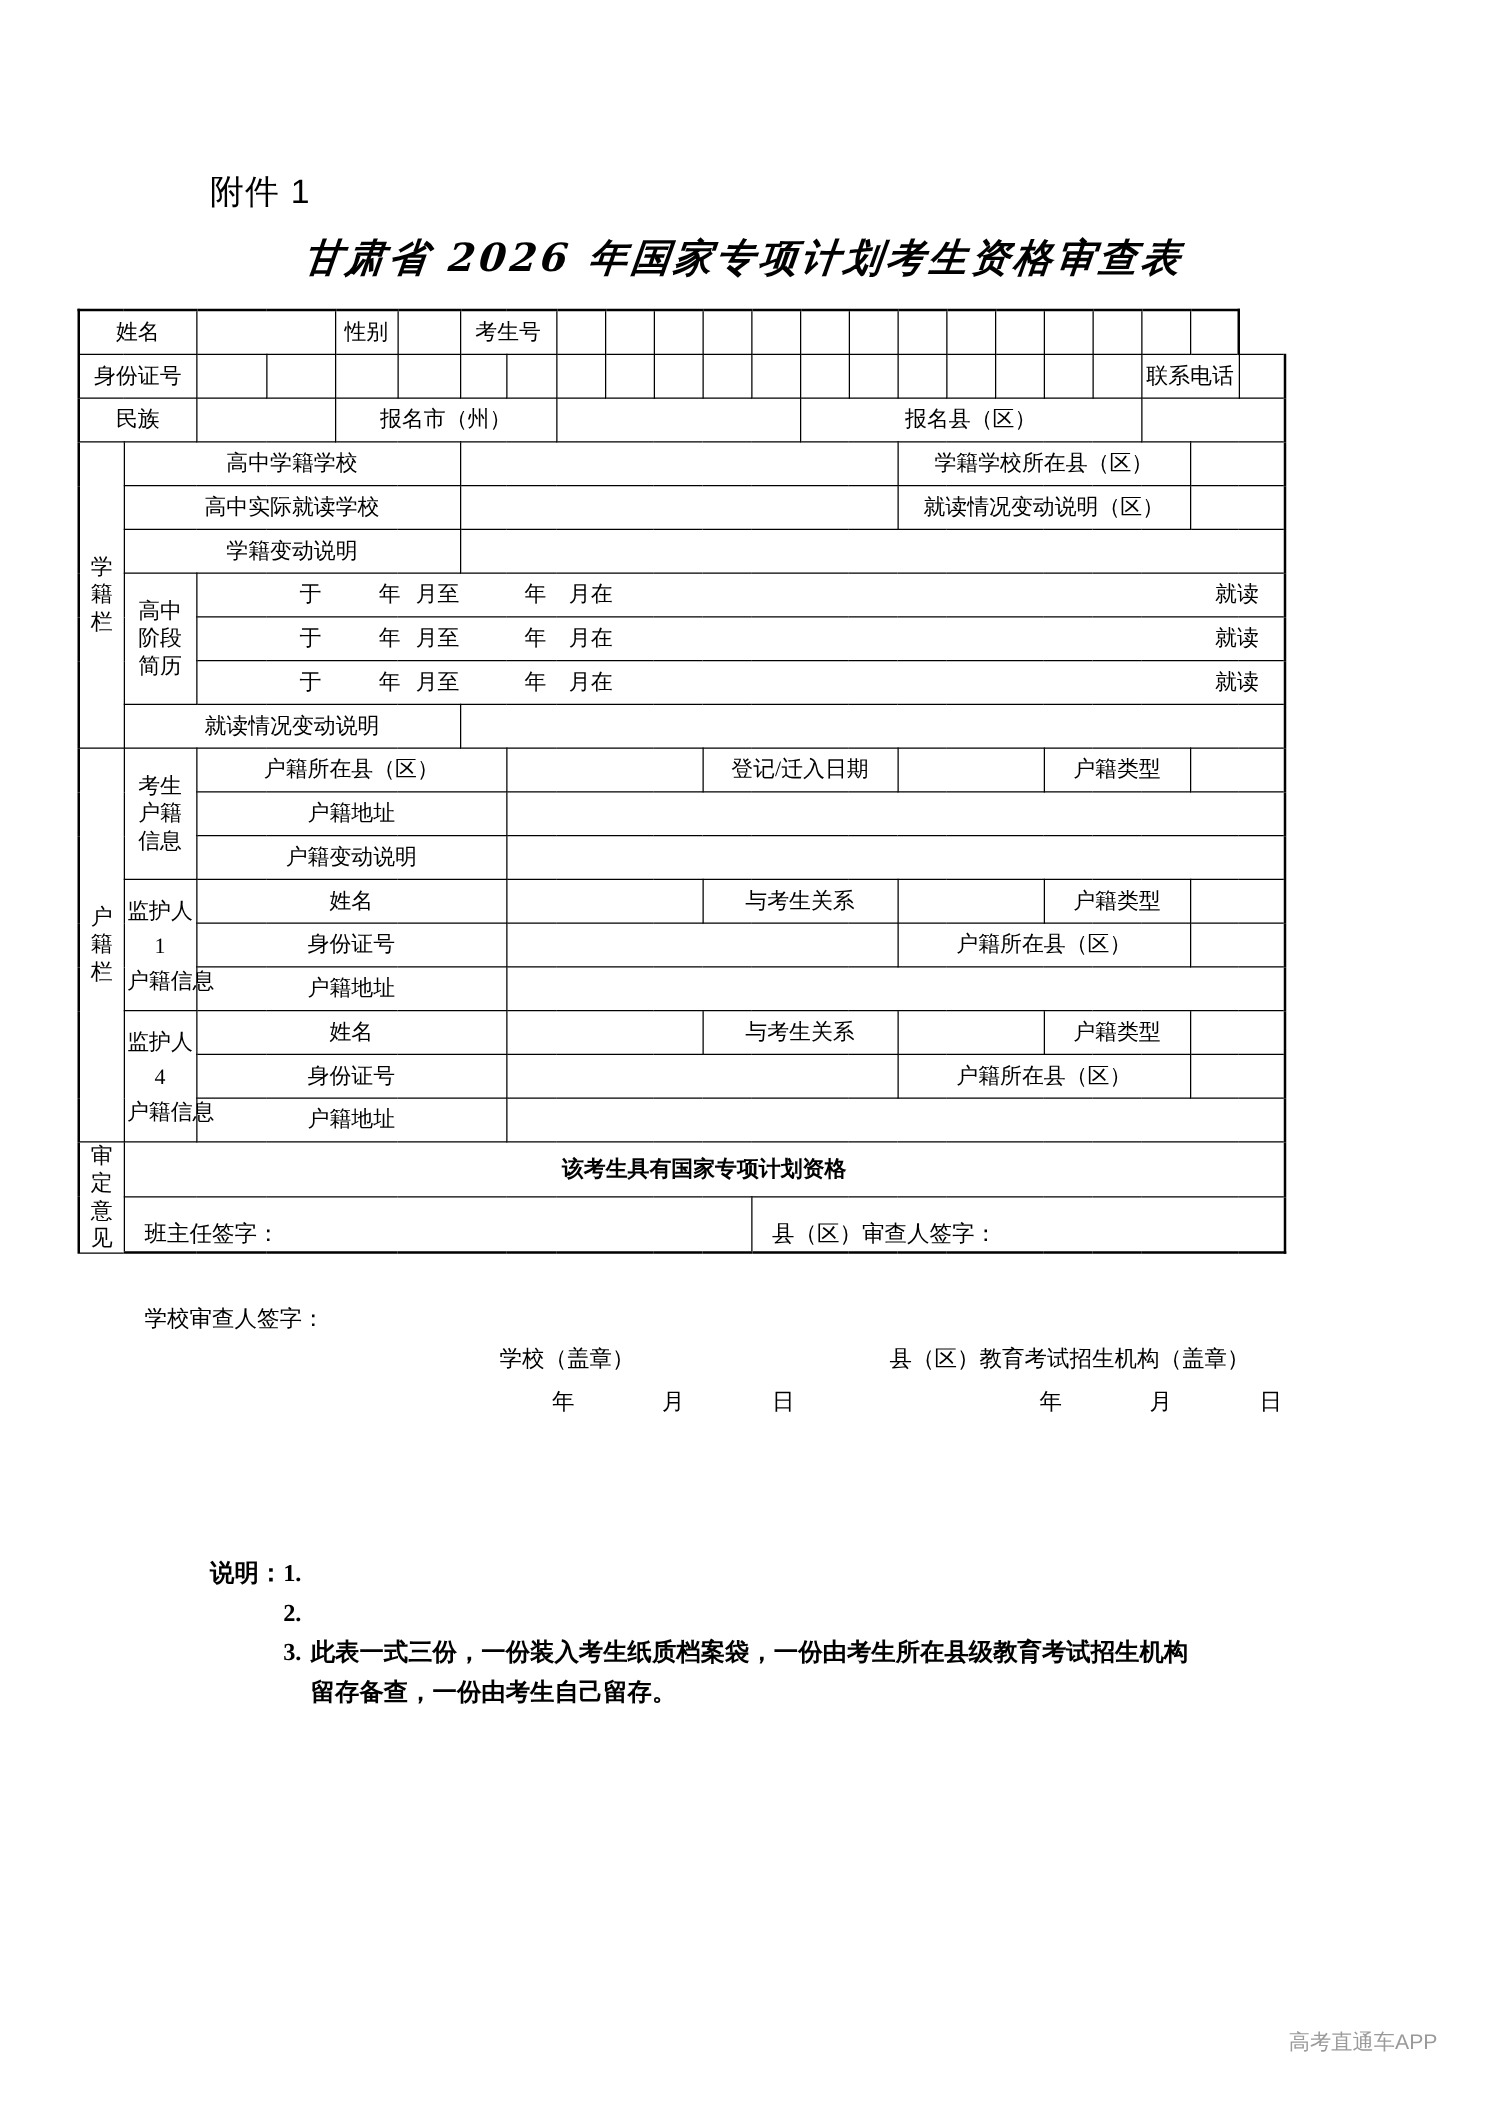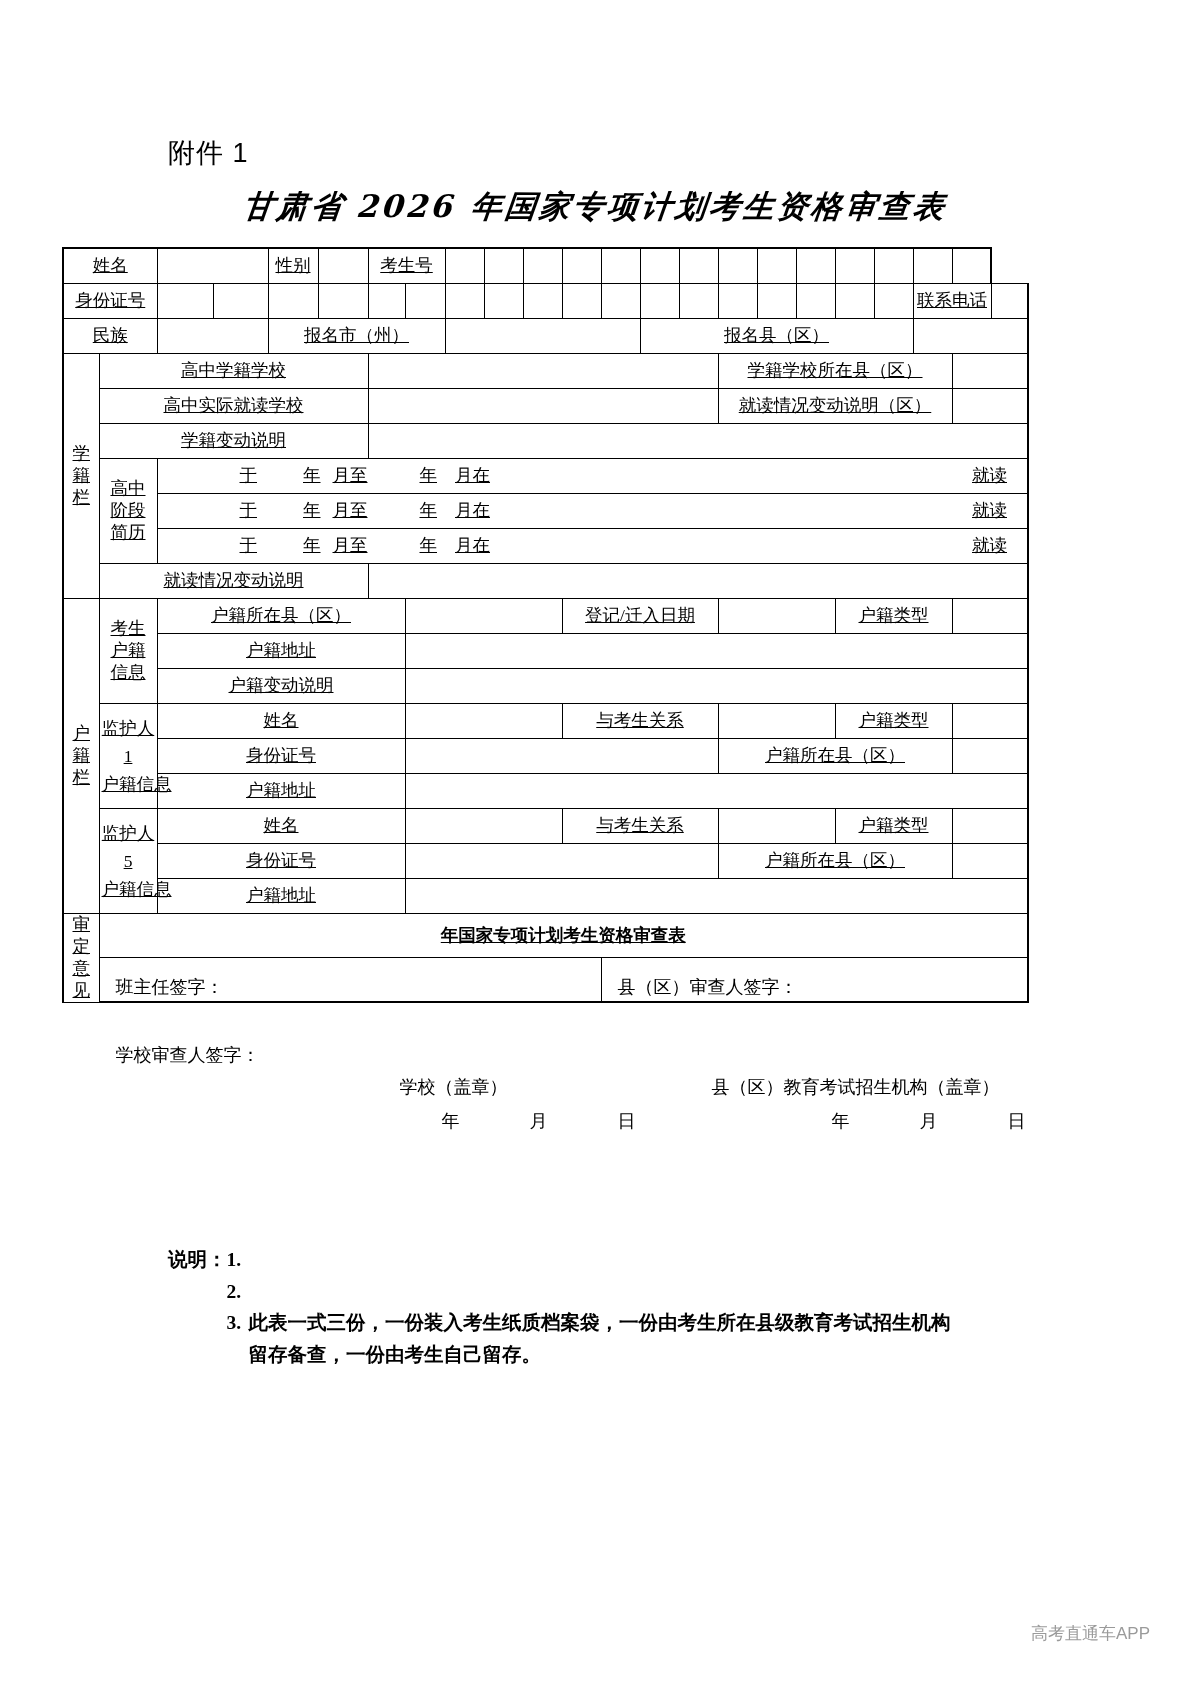--- a/index.html
+++ b/index.html
@@ -52,21 +52,20 @@
   .form-wrap {
     position: absolute;
     left: 62px;
     top: 247px;
     width: 1002px;
   }
   table.form {
     border-collapse: collapse;
     width: 902px;
     table-layout: fixed;
-    text-decoration: underline;
   }
   table.form td {
     border: 1px solid #000;
     font-size: 17.5px;
     padding: 0 2px;
     text-align: center;
     vertical-align: middle;
     line-height: 1.25;
     height: 34px;
     word-break: keep-all;
@@ -390,21 +389,21 @@
         <td class="outer-right" colspan="2"></td>
       </tr>
 
       <tr class="tall-row">
         <td class="lbl" colspan="5">户籍地址</td>
         <td class="outer-right" colspan="16"></td>
       </tr>
 
       <tr class="tall-row">
         <td class="vlabel" rowspan="3" style="width:58px; line-height:1.6">
-          <span>监护人 5</span>
+          <span>监护人 4</span>
           <span>户籍信息</span>
         </td>
         <td class="lbl" colspan="5">姓名</td>
         <td colspan="4"></td>
         <td class="lbl" colspan="4">与考生关系</td>
         <td colspan="3"></td>
         <td class="lbl" colspan="3">户籍类型</td>
         <td class="outer-right" colspan="2"></td>
       </tr>
 
@@ -420,21 +419,21 @@
         <td class="outer-right" colspan="16"></td>
       </tr>
 
       <tr>
         <td class="outer-left vlabel" rowspan="2">
           <span>审</span>
           <span>定</span>
           <span>意</span>
           <span>见</span>
         </td>
-        <td class="verdict-title outer-right" colspan="22">年国家专项计划考生资格审查表</td>
+        <td class="verdict-title outer-right" colspan="22">该考生具有国家专项计划资格</td>
       </tr>
 
       <tr>
         <td class="sig-cell outer-bottom" colspan="11">
           <div class="sig-line1">班主任签字：</div>
           <div class="sig-line2">学校审查人签字：</div>
           <div class="seal-line seal-left">学校（盖章）</div>
           <div class="seal-line seal-date-left">年　月　日</div>
         </td>
         <td class="sig-cell outer-right outer-bottom" colspan="11">

